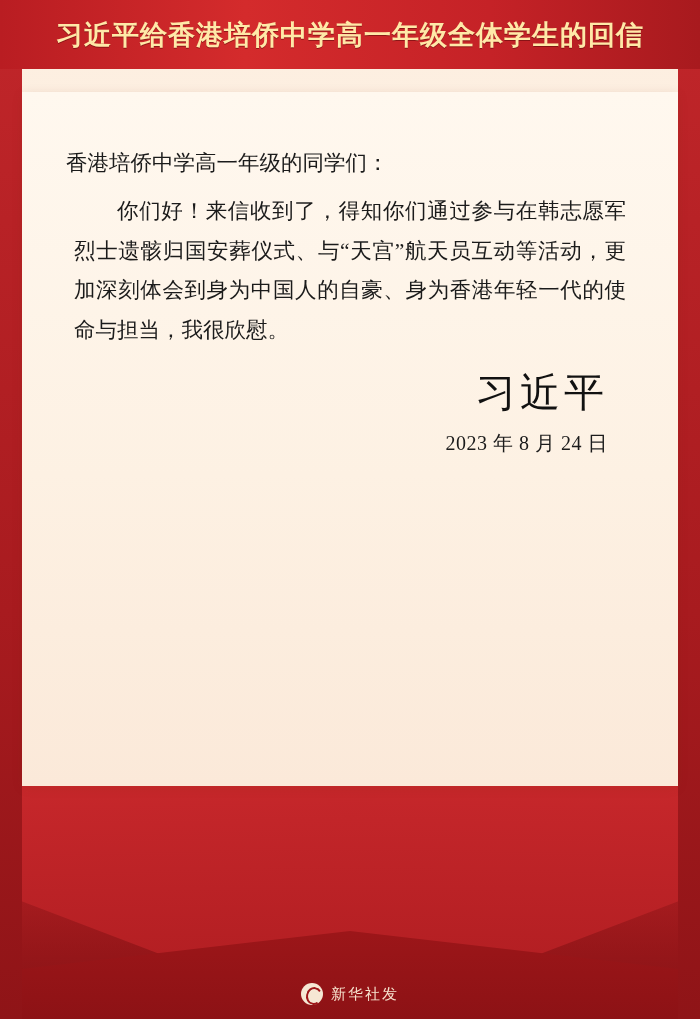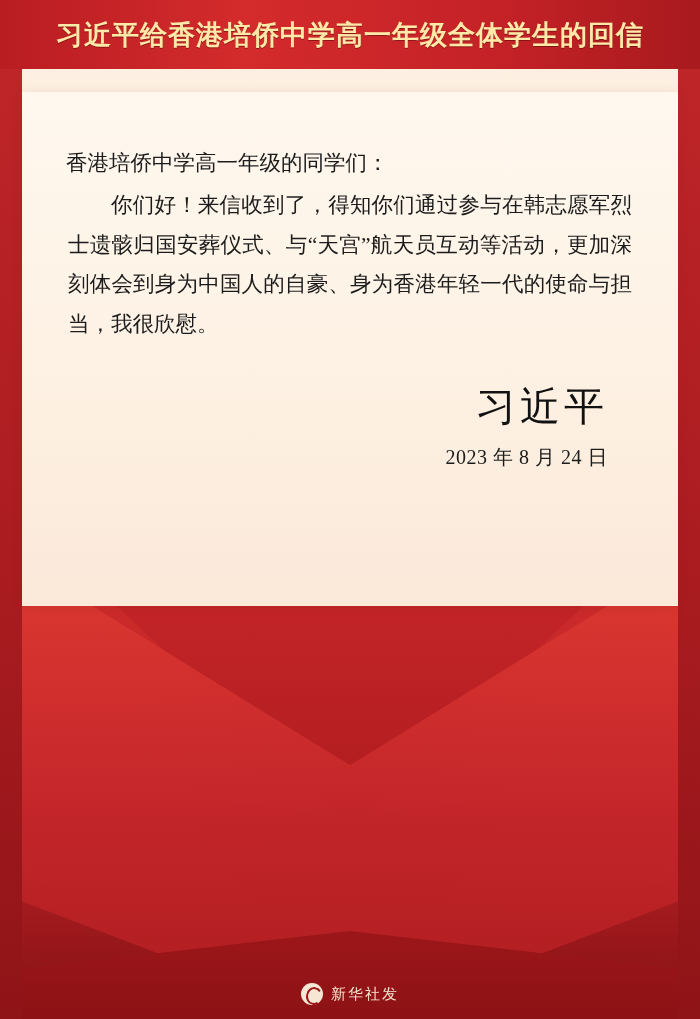--- a/index.html
+++ b/index.html
@@ -130,42 +130,42 @@
     background: linear-gradient(180deg, #9c1619 0%, #8d1215 100%);
     clip-path: polygon(0 46%, 50% 0, 100% 46%, 100% 100%, 0 100%);
   }
 
   
   .letter {
     position: absolute;
     left: 22px;
     right: 22px;
     top: 92px;
-    height: 514px;
+    height: 694px;
     background: linear-gradient(180deg, #fff8ef 0%, #fdf1e3 55%, #fbe9d9 100%);
     box-shadow: 0 2px 10px rgba(120,40,20,.12);
     padding: 52px 44px 20px 44px;
     box-sizing: border-box;
   }
 
   .letter-body {
     font-size: 21.5px;
     line-height: 1.85;
     color: #1b1b1b;
     text-align: justify;
     font-family: "Liberation Serif", "DejaVu Serif", serif;
   }
   .salutation { margin: 0 0 2px 0; }
   .para {
-    margin: 2px;
+    margin: 8px;
     text-indent: 2em;
   }
 
   .signature-block {
-    margin-top: 34px;
+    margin-top: 14px;
     text-align: right;
     padding-right: 26px;
   }
   .sign-name {
     font-size: 40px;
     letter-spacing: 4px;
     color: #111;
     font-family: "Liberation Serif", "DejaVu Serif", serif;
   }
   .sign-date {

